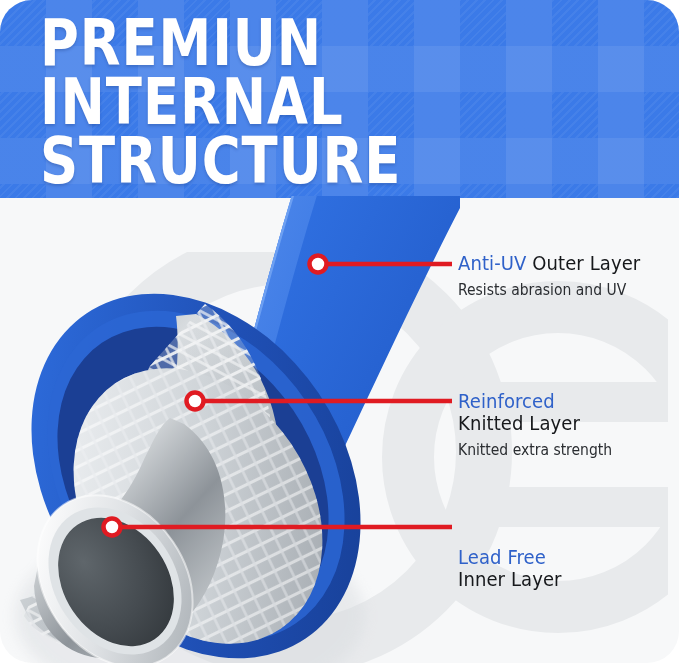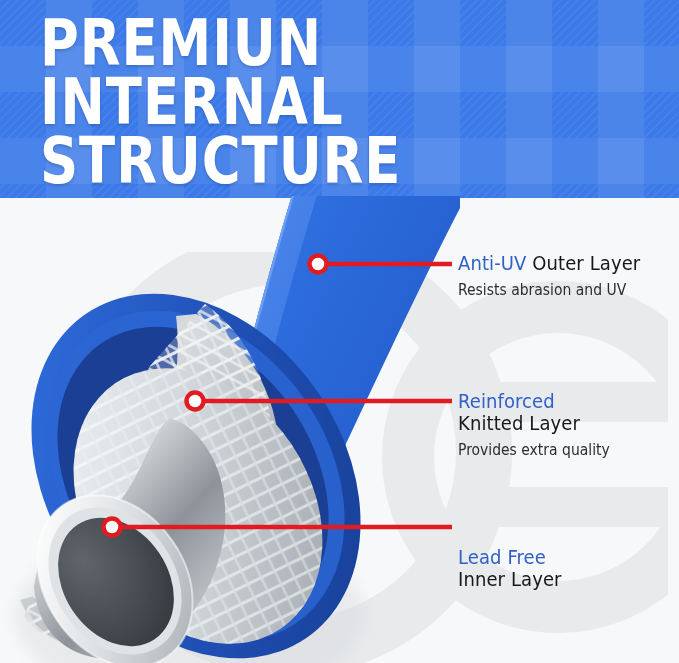--- a/index.html
+++ b/index.html
@@ -6,20 +6,21 @@
   body{
     font-family:"Liberation Sans", sans-serif;
     -webkit-font-smoothing:antialiased;
   }
   #infographic{
     position:relative;
     width:679px;
     height:663px;
     overflow:hidden;
     background:#f7f8f9;
+    border-radius:32px;
   }
 
   
   .header{
     position:absolute;
     left:0; top:0;
     width:679px; height:198px;
     overflow:hidden;
     background:#3b7ae8;
   }
@@ -315,20 +316,20 @@
     </g>
   </svg>
 
   <div class="callout c1">
     <p class="title"><span class="hl">Anti-UV</span><span> Outer Layer</span></p>
     <p class="desc">Resists abrasion and UV</p>
   </div>
 
   <div class="callout c2">
     <p class="title"><span class="hl">Reinforced</span><br><span>Knitted Layer</span></p>
-    <p class="desc">Provides extra quality</p>
+    <p class="desc">Knitted extra strength</p>
   </div>
 
   <div class="callout c3">
     <p class="title"><span class="hl">Lead Free</span><br><span>Inner Layer</span></p>
   </div>
 
 </div>
 
 </body></html>

